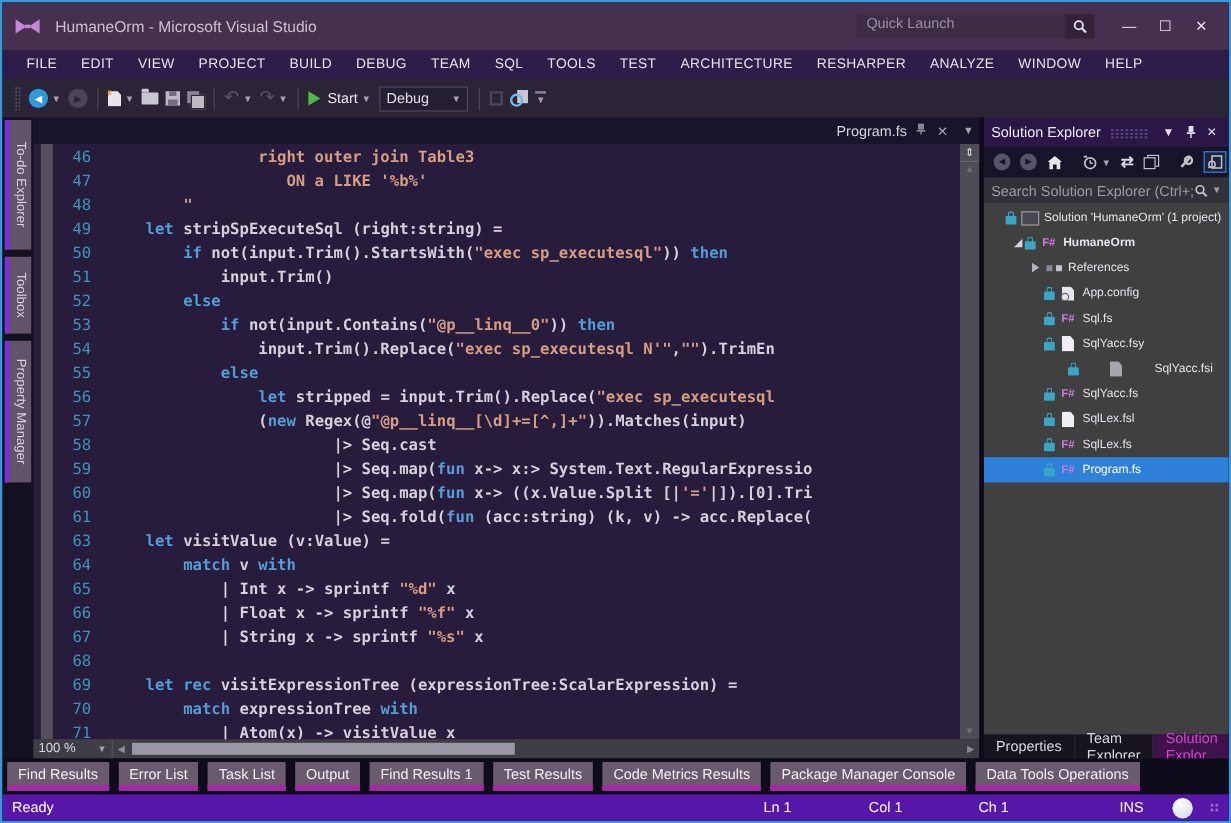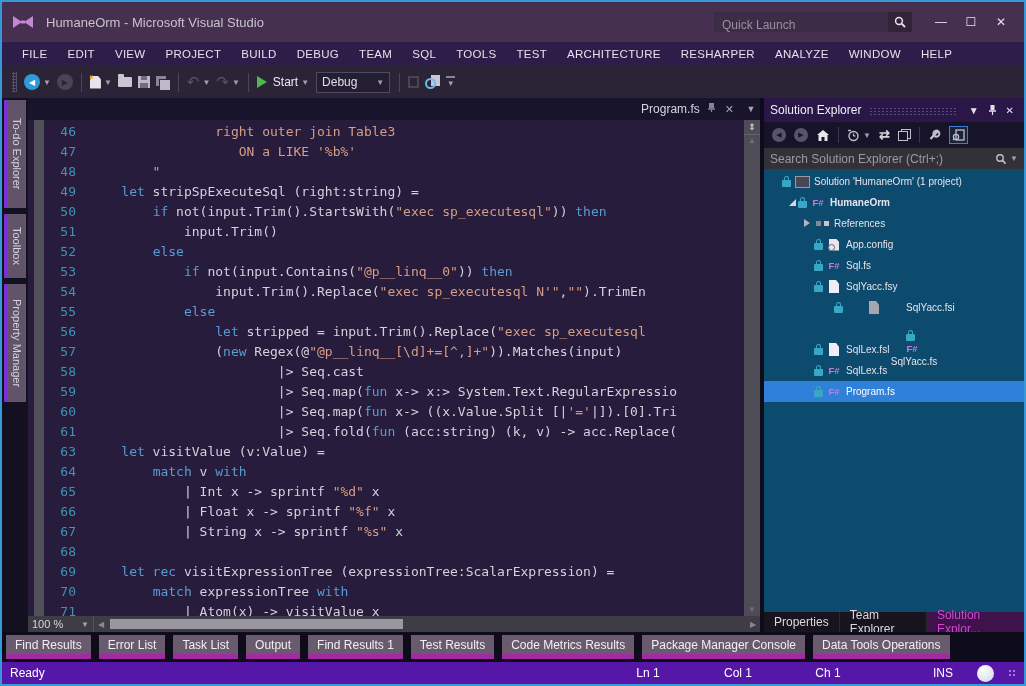--- a/index.html
+++ b/index.html
@@ -4,21 +4,21 @@
 <style>
   html,body{margin:0;padding:0;background:#000;}
   *{box-sizing:border-box;}
   .window{width:1026px;height:686px;border:2px solid #3898D8;background:#140F22;
     display:flex;flex-direction:column;font-family:"Liberation Sans",sans-serif;overflow:hidden;}
 
   
   .titlebar{height:40px;background:#45304F;display:flex;align-items:center;padding:0 8px;flex:none;}
   .vslogo{width:22px;height:16px;margin-left:2px;flex:none;}
   .title-text{color:#C9C2CF;font-size:13px;margin-left:12px;white-space:nowrap;}
-  .quick-launch{margin-left:auto;width:198px;height:20px;background:#3C2C45;display:flex;align-items:flex-end;
+  .quick-launch{margin-left:auto;width:198px;height:20px;background:#3C2C45;display:flex;align-items:flex-start;
     padding:0 0 0 8px;color:#9A8FA3;font-size:12px;gap:10px;}
   .ql-mag{margin-left:auto;width:24px;height:20px;display:flex;align-items:center;justify-content:center;background:#322338;}
   .win-btns{display:flex;margin-left:14px;}
   .win-btn{width:30px;height:22px;display:flex;align-items:center;justify-content:center;color:#E8E2EE;font-size:12px;}
 
   
   .menubar{height:24px;background:#2E1C49;display:flex;align-items:center;padding-left:10px;flex:none;}
   .menu-item{color:#E6E0EC;font-size:11.5px;padding:0 10px;letter-spacing:.3px;white-space:nowrap;}
 
   
@@ -66,37 +66,37 @@
   .tabstrip{height:22px;background:#18142C;display:flex;align-items:center;flex:none;}
   .doc-tab{margin-left:auto;display:flex;align-items:center;color:#D8D4DE;font-size:12px;}
   .doc-tab .ticon{margin:0 6px;color:#8A8595;}
   .tab-x{color:#A8A4B2;font-size:11px;margin:0 8px 0 2px;}
   .tab-ddown{width:18px;height:22px;display:flex;align-items:center;justify-content:center;color:#A8A4B2;font-size:9px;}
   .editor-body{flex:1;display:flex;min-height:0;position:relative;border-radius:16px;}
   .code-scroll{flex:1;overflow:hidden;position:relative;padding-top:2px;}
   .margin-strip{position:absolute;left:6px;top:0;bottom:0;width:10px;background:#52515B;}
   .cline{display:flex;height:20px;line-height:20px;font-family:"DejaVu Sans Mono",monospace;font-size:13px;white-space:pre;}
   .ln{width:62px;text-align:right;padding-right:14px;color:#3E93B8;flex:none;}
-  .ct{flex:1;overflow:hidden;color:#D6D0DC;}
+  .ct{flex:1;overflow:hidden;color:#D6D0DC;font-weight:bold;}
   .c-d{color:#D6D0DC;}.c-k{color:#569CD6;}.c-s{color:#D69D85;}
   .vscroll{width:16px;background:#4E4D57;flex:none;display:flex;flex-direction:column;align-items:center;}
   .vs-split{width:16px;height:15px;background:#4E4D57;color:#ECEAF0;font-size:9px;display:flex;align-items:center;justify-content:center;border-bottom:1px solid #66656F;}
   .vs-arrow{color:#716F7B;font-size:8px;line-height:12px;}
   .vs-track{flex:1;}
   .hscroll{height:16px;background:#3E3D46;display:flex;align-items:center;flex:none;}
   .zoom-combo{width:66px;height:16px;display:flex;align-items:center;padding:0 4px;color:#D8D5DE;font-size:11px;background:#3E3D46;border-right:1px solid #55535E;}
   .hs-arrow{width:14px;color:#8A8795;font-size:8px;text-align:center;}
   .hs-track{flex:1;height:16px;position:relative;}
   .hs-thumb{position:absolute;left:2px;top:3px;height:10px;width:46%;background:#9A97A2;}
 
   
   .vsplit{width:4px;background:#0E0B1A;flex:none;}
 
   
-  .se{width:260px;flex:none;display:flex;flex-direction:column;background:#0c4a6e;}
+  .se{width:204px;flex:none;display:flex;flex-direction:column;background:#404040;}
   .se-title{height:24px;background:#2A1747;display:flex;align-items:center;padding:0 6px;flex:none;}
   .se-title-text{color:#F0ECF4;font-size:12px;white-space:nowrap;}
   .grip-dots{flex:1;height:9px;margin:2px 8px 0;background-image:radial-gradient(#5A4A85 1px,transparent 1.2px);background-size:4px 3px;}
   .se-title-btn{color:#E4E0EA;font-size:10px;padding:0 4px;display:flex;align-items:center;}
   .se-toolbar{height:26px;background:#17142A;display:flex;align-items:center;padding:0 4px;flex:none;}
   .se-tb{margin:0 4px;display:flex;align-items:center;flex:none;}
   .se-sep{width:1px;height:16px;background:#3A3748;margin:0 4px;}
   .se-circ{width:14px;height:14px;border-radius:50%;background:#57536A;color:#17142A;font-size:7px;display:flex;align-items:center;justify-content:center;}
   .sync{color:#D8D5DE;font-size:13px;font-weight:bold;line-height:14px;}
   .i-collapse{position:relative;width:13px;height:12px;}
@@ -426,21 +426,21 @@
             <span class="lock"></span>
             <span class="tico ic-file"></span>
             <span class="lbl">SqlYacc.fsy</span>
           </div>
           <div class="tree-row" style="padding-left: 36px; gap: 20px;">
             <span class="exp"></span>
             <span class="lock"></span>
             <span class="tico ic-file-grey"></span>
             <span class="lbl">SqlYacc.fsi</span>
           </div>
-          <div class="tree-row" style="padding-left: 36px; flex-direction: column;">
+          <div class="tree-row" style="padding-left: 36px;">
             <span class="exp"></span>
             <span class="lock"></span>
             <span class="tico ic-fsharp"></span>
             <span class="lbl">SqlYacc.fs</span>
           </div>
           <div class="tree-row" style="padding-left: 36px;">
             <span class="exp"></span>
             <span class="lock"></span>
             <span class="tico ic-file"></span>
             <span class="lbl">SqlLex.fsl</span>

